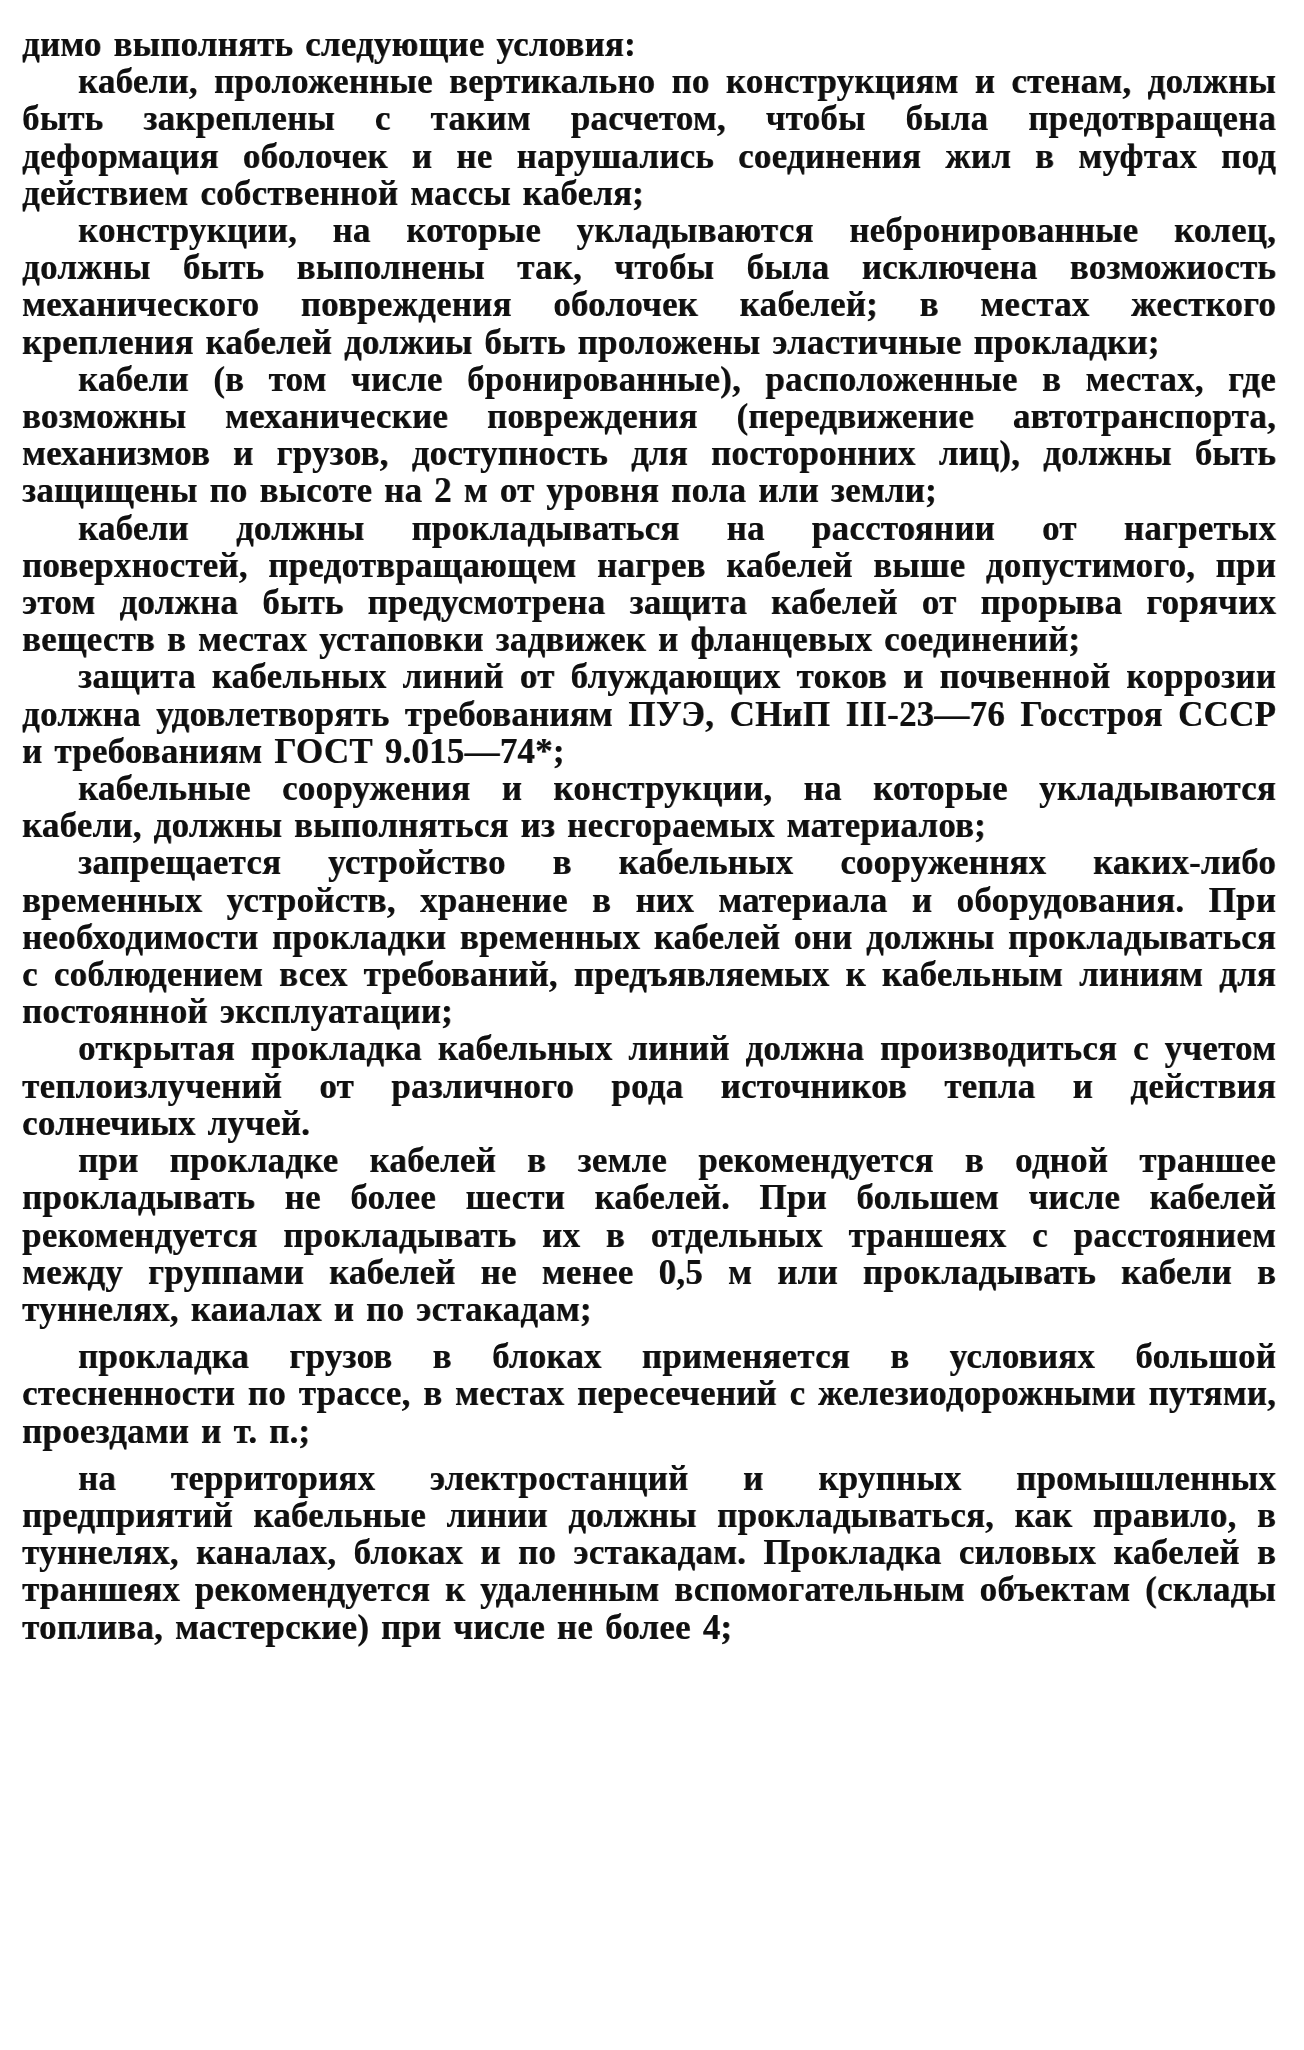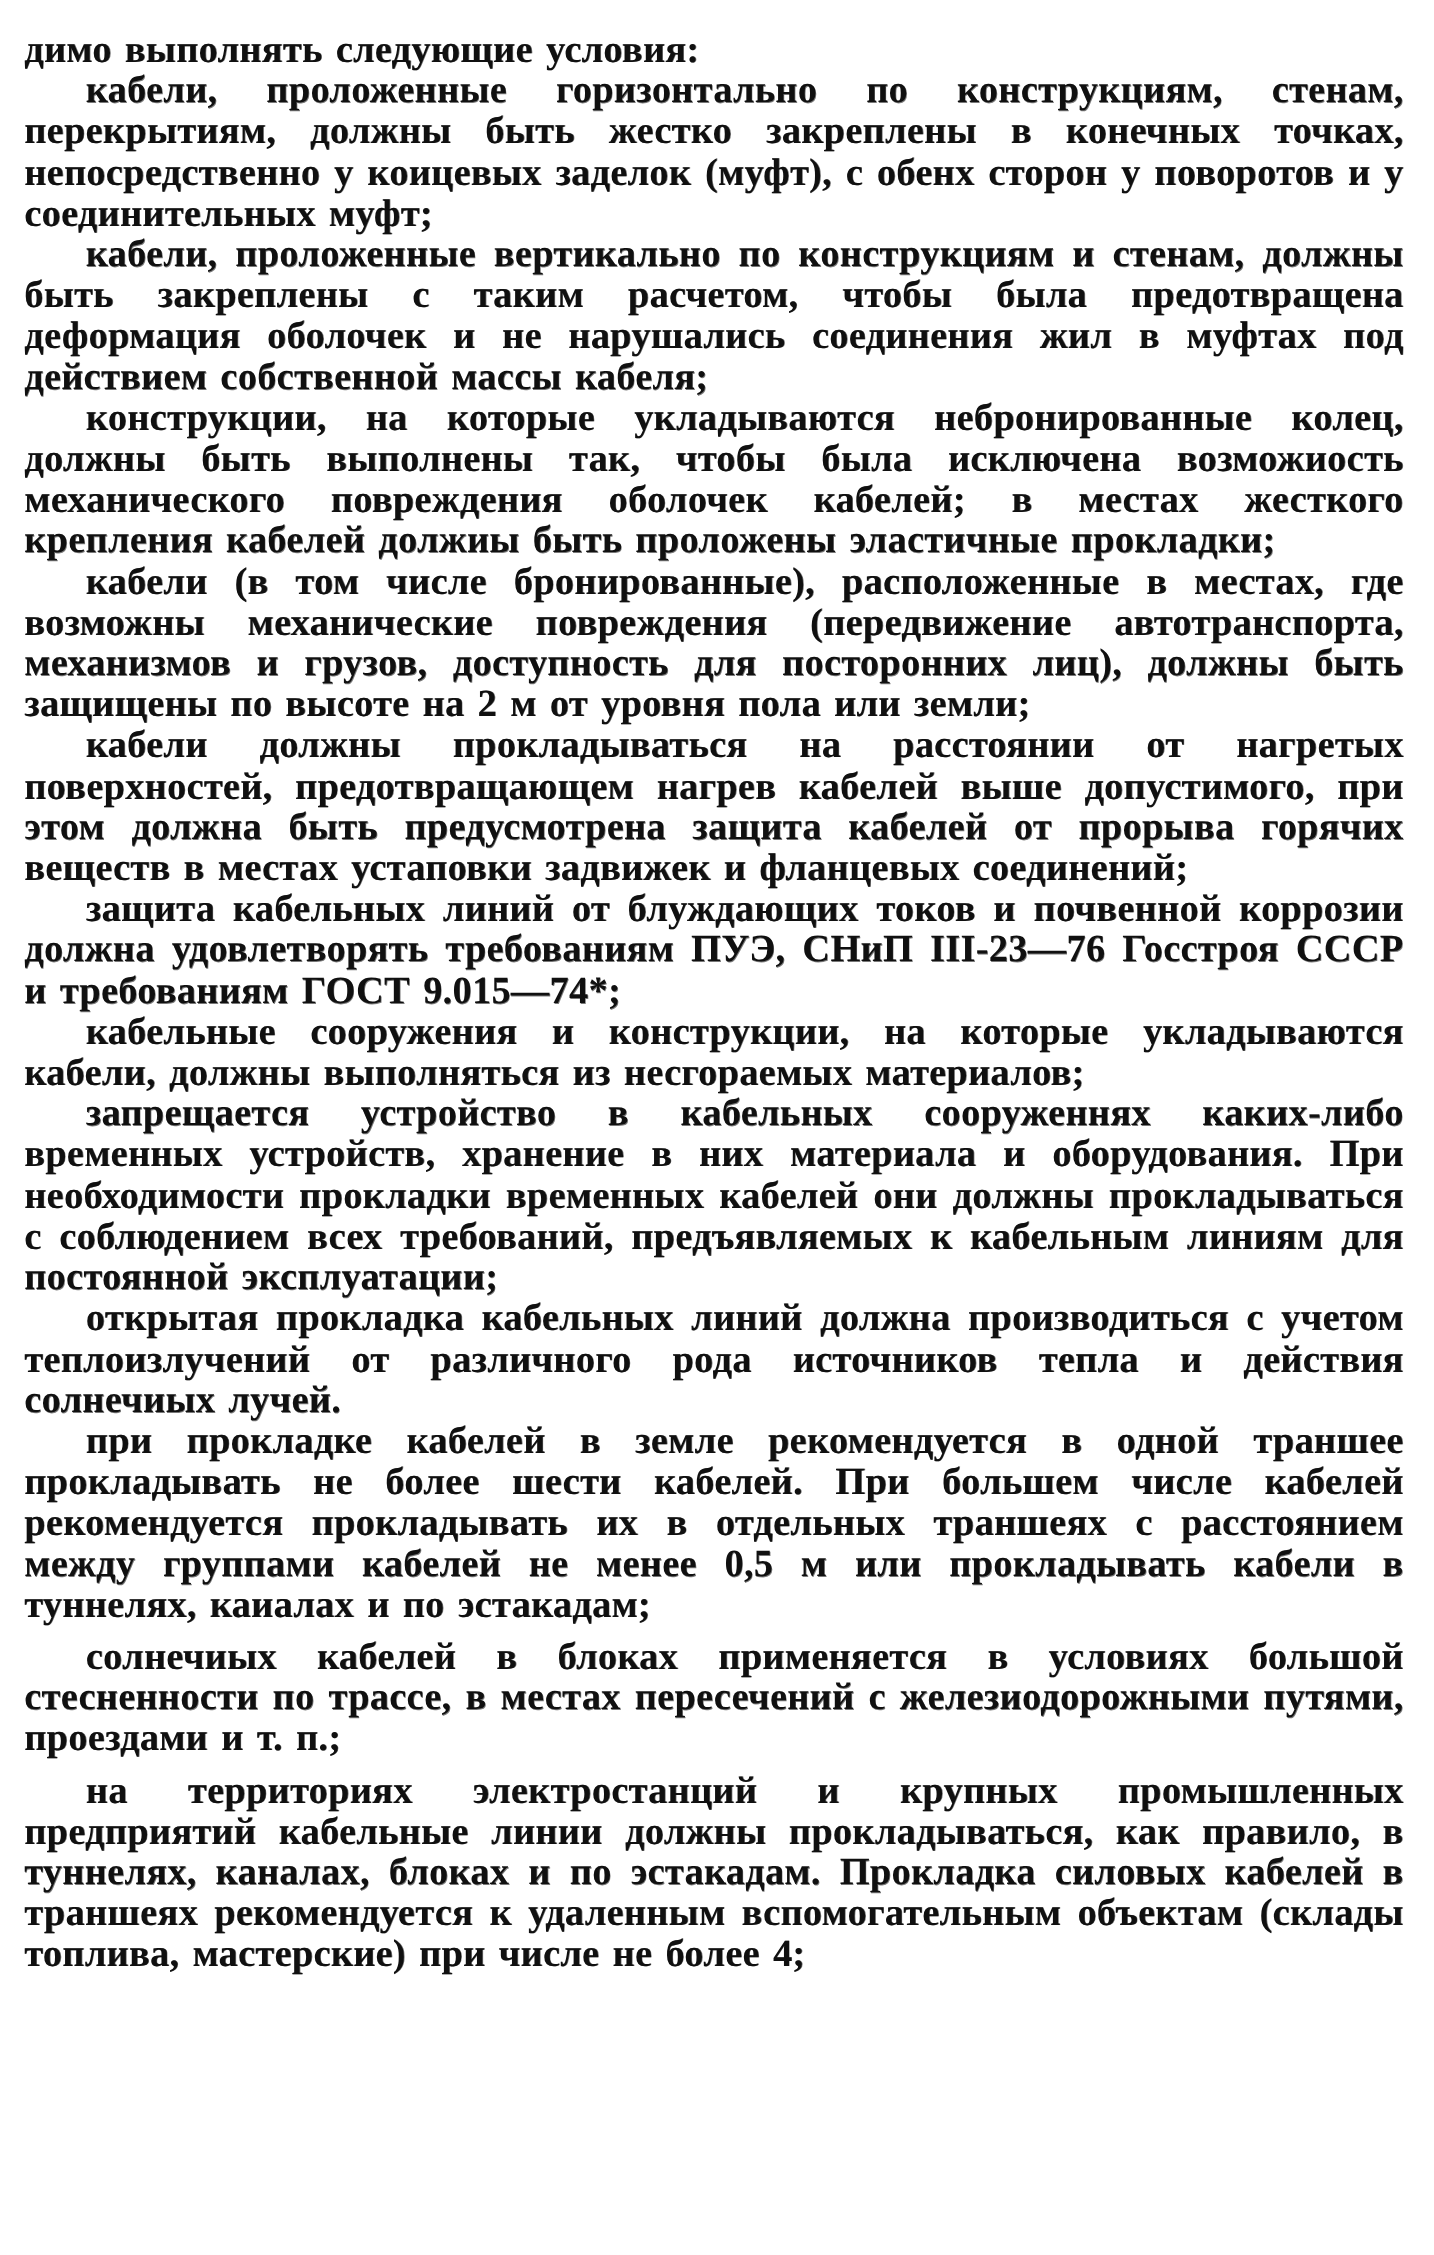--- a/index.html
+++ b/index.html
@@ -34,25 +34,24 @@
   }
   .para.gap-before {
     margin-top: 10px;
   }
 </style>
 </head>
 <body>
 
 <div class="page">
   <p class="para no-indent">димо выполнять следующие условия:</p>
-  <p class="para">кабели, проложенные горизонтально по конструкциям, стенам, перекрытиям, должны быть жестко закреплены в конечных точках, непосредственно у коицевых заделок (муфт), с обенх сторон у поворотов и у соединительных муфт;</p>
   <p class="para">кабели, проложенные вертикально по конструкциям и стенам, должны быть закреплены с таким расчетом, чтобы была предотвращена деформация оболочек и не нарушались соединения жил в муфтах под действием собственной массы кабеля;</p>
   <p class="para">конструкции, на которые укладываются небронированные колец, должны быть выполнены так, чтобы была исключена возможиость механического повреждения оболочек кабелей; в местах жесткого крепления кабелей должиы быть проложены эластичные прокладки;</p>
   <p class="para">кабели (в том числе бронированные), расположенные в местах, где возможны механические повреждения (передвижение автотранспорта, механизмов и грузов, доступность для посторонних лиц), должны быть защищены по высоте на 2 м от уровня пола или земли;</p>
   <p class="para">кабели должны прокладываться на расстоянии от нагретых поверхностей, предотвращающем нагрев кабелей выше допустимого, при этом должна быть предусмотрена защита кабелей от прорыва горячих веществ в местах устаповки задвижек и фланцевых соединений;</p>
   <p class="para">защита кабельных линий от блуждающих токов и почвенной коррозии должна удовлетворять требованиям ПУЭ, СНиП III-23—76 Госстроя СССР и требованиям ГОСТ 9.015—74*;</p>
   <p class="para">кабельные сооружения и конструкции, на которые укладываются кабели, должны выполняться из несгораемых материалов;</p>
   <p class="para">запрещается устройство в кабельных сооруженнях каких-либо временных устройств, хранение в них материала и оборудования. При необходимости прокладки временных кабелей они должны прокладываться с соблюдением всех требований, предъявляемых к кабельным линиям для постоянной эксплуатации;</p>
   <p class="para">открытая прокладка кабельных линий должна производиться с учетом теплоизлучений от различного рода источников тепла и действия солнечиых лучей.</p>
   <p class="para">при прокладке кабелей в земле рекомендуется в одной траншее прокладывать не более шести кабелей. При большем числе кабелей рекомендуется прокладывать их в отдельных траншеях с расстоянием между группами кабелей не менее 0,5 м или прокладывать кабели в туннелях, каиалах и по эстакадам;</p>
-  <p class="para gap-before">солнечиых кабелей в блоках применяется в условиях большой стесненности по трассе, в местах пересечений с железиодорожными путями, проездами и т. п.;</p>
+  <p class="para gap-before">прокладка грузов в блоках применяется в условиях большой стесненности по трассе, в местах пересечений с железиодорожными путями, проездами и т. п.;</p>
   <p class="para gap-before">на территориях электростанций и крупных промышленных предприятий кабельные линии должны прокладываться, как правило, в туннелях, каналах, блоках и по эстакадам. Прокладка силовых кабелей в траншеях рекомендуется к удаленным вспомогательным объектам (склады топлива, мастерские) при числе не более 4;</p>
 </div>
 
 </body></html>

